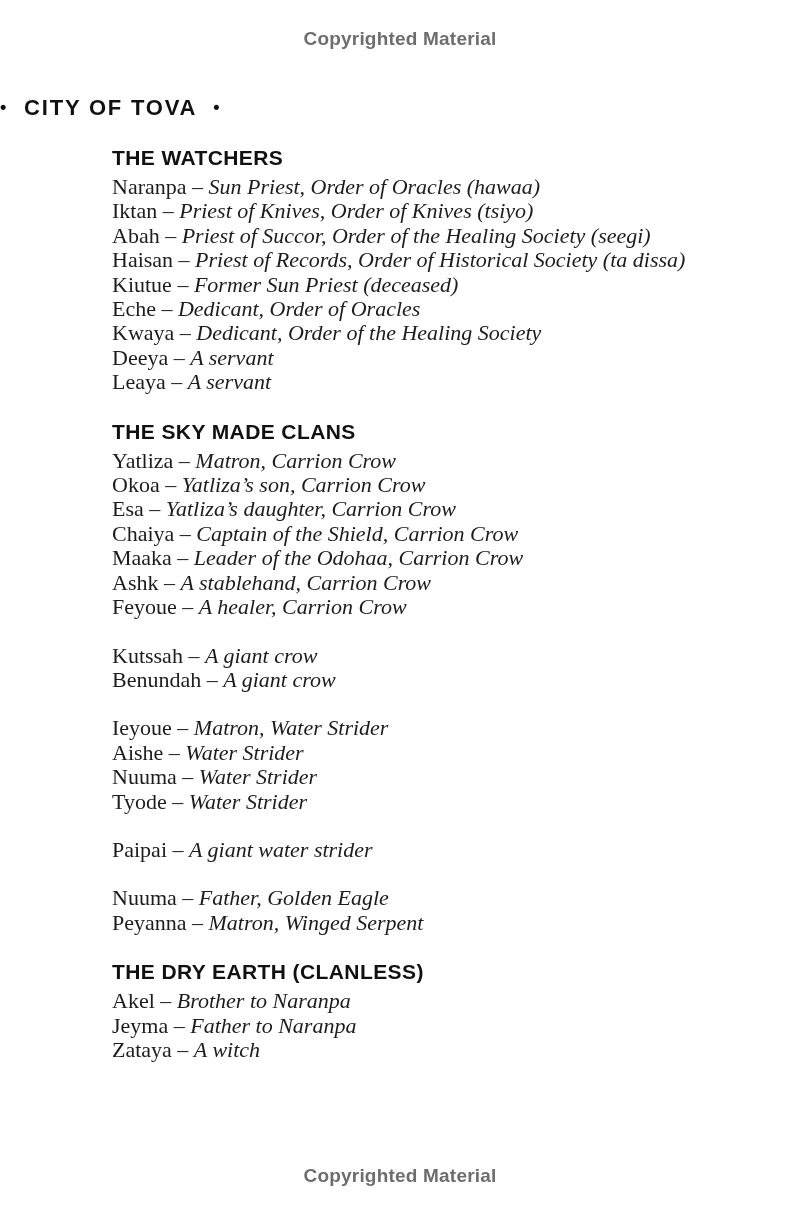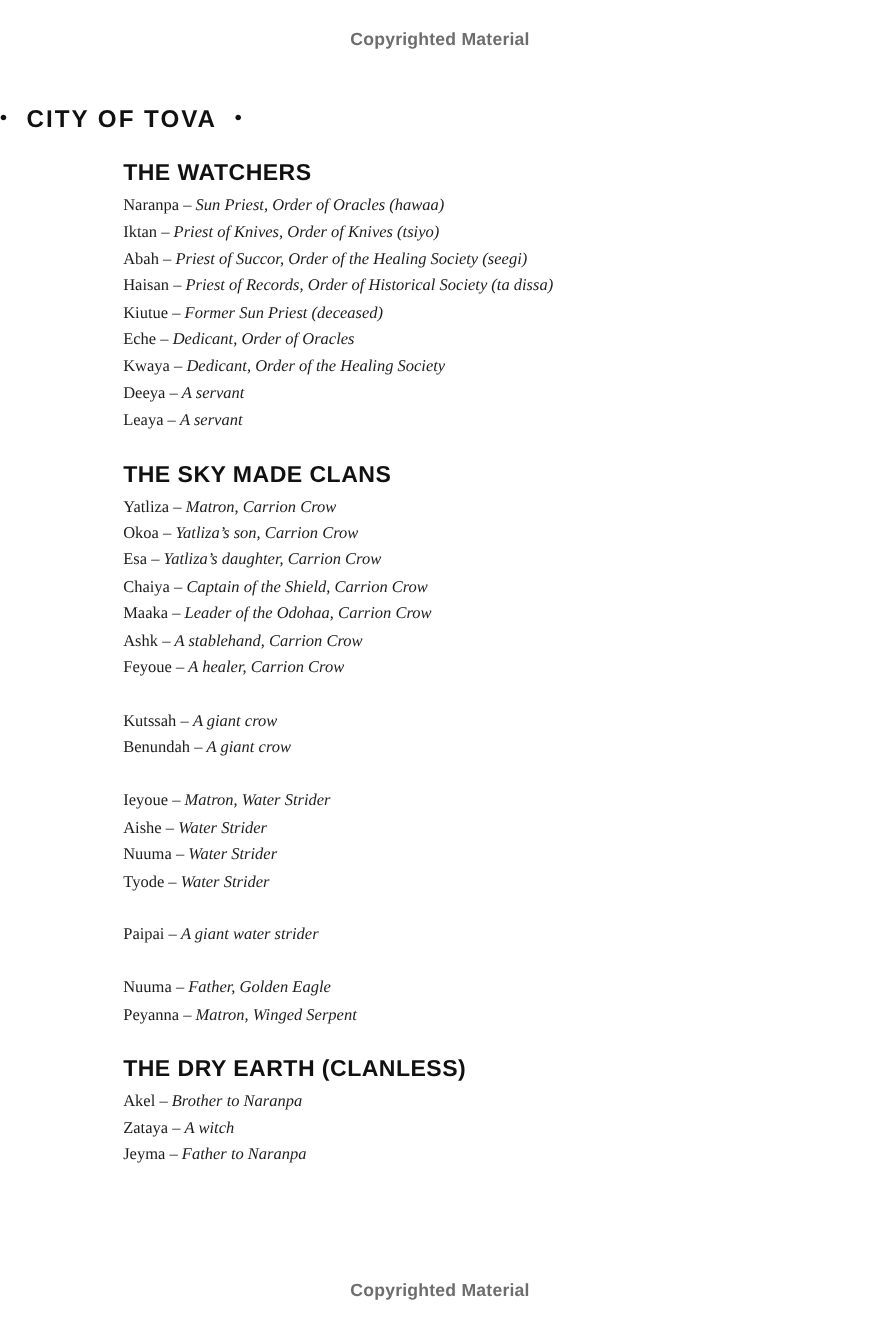--- a/index.html
+++ b/index.html
@@ -13,21 +13,21 @@
     height: 1207px;
     background: #ffffff;
     color: #1c1c1c;
     font-family: "Liberation Serif", serif;
     overflow: hidden;
   }
   .copyright {
     width: 100%;
     text-align: center;
     font-family: "Liberation Sans", sans-serif;
-    font-size: 16px;
+    font-size: 19px;
     font-weight: bold;
     color: #6d6d6d;
     letter-spacing: 0.2px;
   }
   .copyright.top {
     position: absolute;
     top: 28px;
     left: 0;
   }
   .copyright.bottom {
@@ -71,21 +71,21 @@
   .content .section:first-child .section-heading {
     margin-top: 0;
   }
   .group {
     margin: 0;
   }
   .group.spaced {
     margin-top: 24px;
   }
   .entry {
-    font-size: 15px;
+    font-size: 22px;
     line-height: 24.4px;
     color: #1c1c1c;
     white-space: nowrap;
   }
   .entry .name {
     font-style: normal;
   }
   .entry .desc {
     font-style: italic;
   }
@@ -142,21 +142,21 @@
         </div>
         <div class="group spaced">
           <div class="entry"><span class="name">Nuuma – </span><span class="desc">Father, Golden Eagle</span></div>
           <div class="entry"><span class="name">Peyanna – </span><span class="desc">Matron, Winged Serpent</span></div>
         </div>
       </div>
       <div class="section">
         <h2 class="section-heading">THE DRY EARTH (CLANLESS)</h2>
         <div class="group">
           <div class="entry"><span class="name">Akel – </span><span class="desc">Brother to Naranpa</span></div>
+          <div class="entry"><span class="name">Jeyma – </span><span class="desc">Father to Naranpa</span></div>
           <div class="entry"><span class="name">Zataya – </span><span class="desc">A witch</span></div>
-          <div class="entry"><span class="name">Jeyma – </span><span class="desc">Father to Naranpa</span></div>
         </div>
       </div>
     </div>
 
   <div class="copyright bottom">Copyrighted Material</div>
 
 </div>
 
 </body></html>

